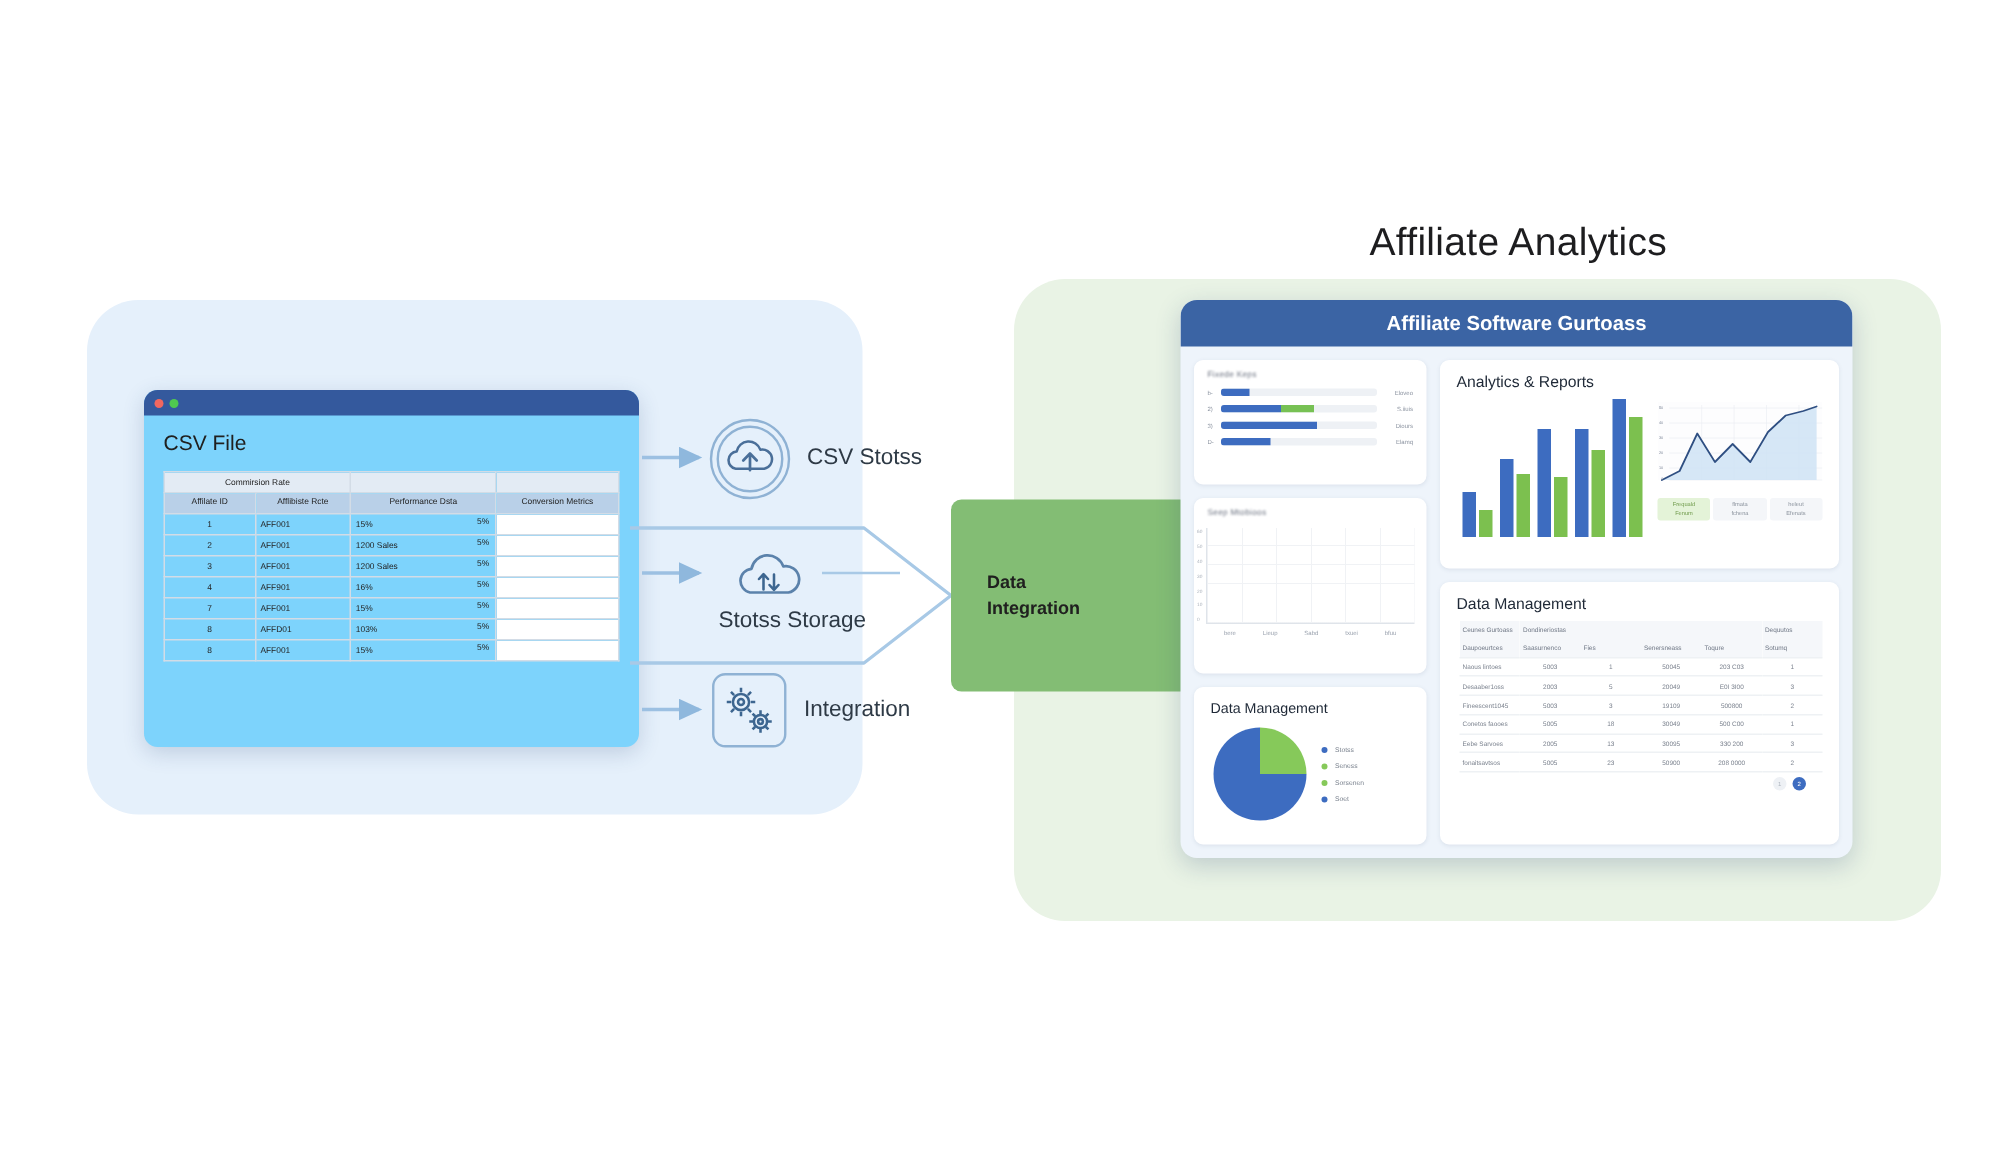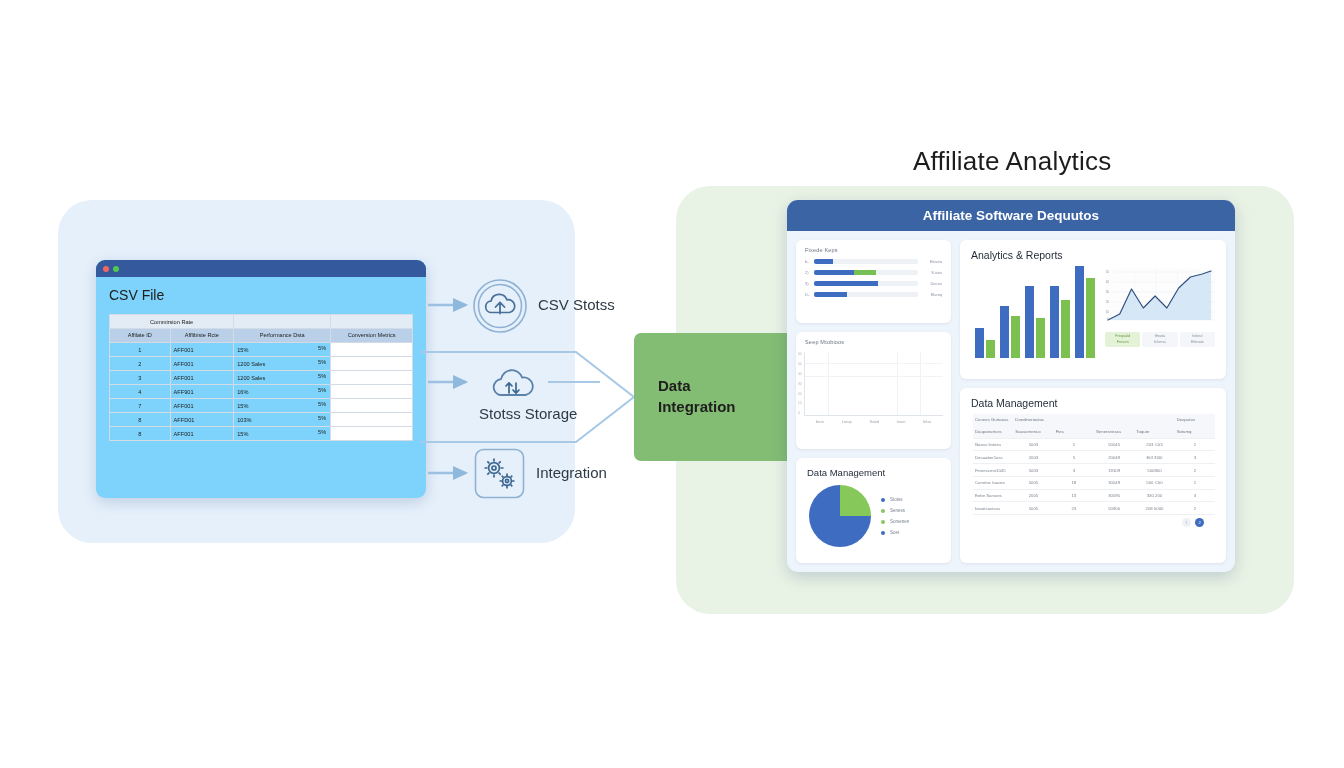--- a/index.html
+++ b/index.html
@@ -74,21 +74,21 @@
   .icon-box { position: absolute; }
 
   
   .di-box {
     position: absolute; left: 634px; top: 333px;
     width: 160px; height: 128px;
     background: #83bd74; border-radius: 7px;
     display: flex; align-items: center;
   }
   .di-text {
-    font-size: 15px; font-weight: bold; color: #20201f;
+    font-size: 12px; font-weight: bold; color: #20201f;
     line-height: 1.38; padding-left: 24px;
   }
 
   
   .dash {
     position: absolute; left: 787px; top: 200px;
     width: 448px; height: 372px;
     background: #eef4fb; border-radius: 11px;
     box-shadow: 0 5px 16px rgba(40,70,120,.22);
     overflow: hidden;
@@ -318,21 +318,21 @@
 
   <div class="di-box">
     <div class="di-text">
       <div>Data</div>
       <div>Integration</div>
     </div>
   </div>
 
   <div class="dash">
     <div class="dash-header">
-      <span class="dash-header-title">Affiliate Software Dequutos</span>
+      <span class="dash-header-title">Affiliate Software Gurtoass</span>
     </div>
 
     <div class="dash-body">
 
       <div class="dash-col-left">
 
         <div class="card" style="height:86px">
           <div class="card-title-blur">Fixede Keps</div>
           <div id="kpi-rows">
               <div class="prow">

